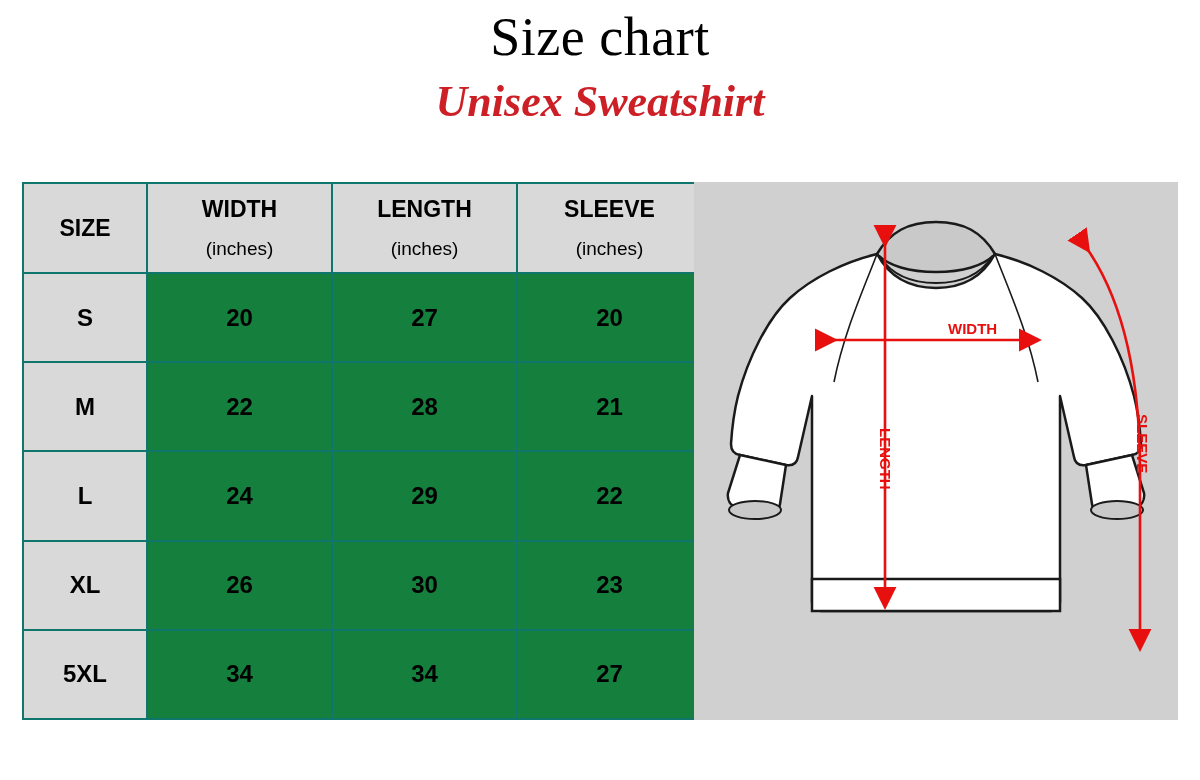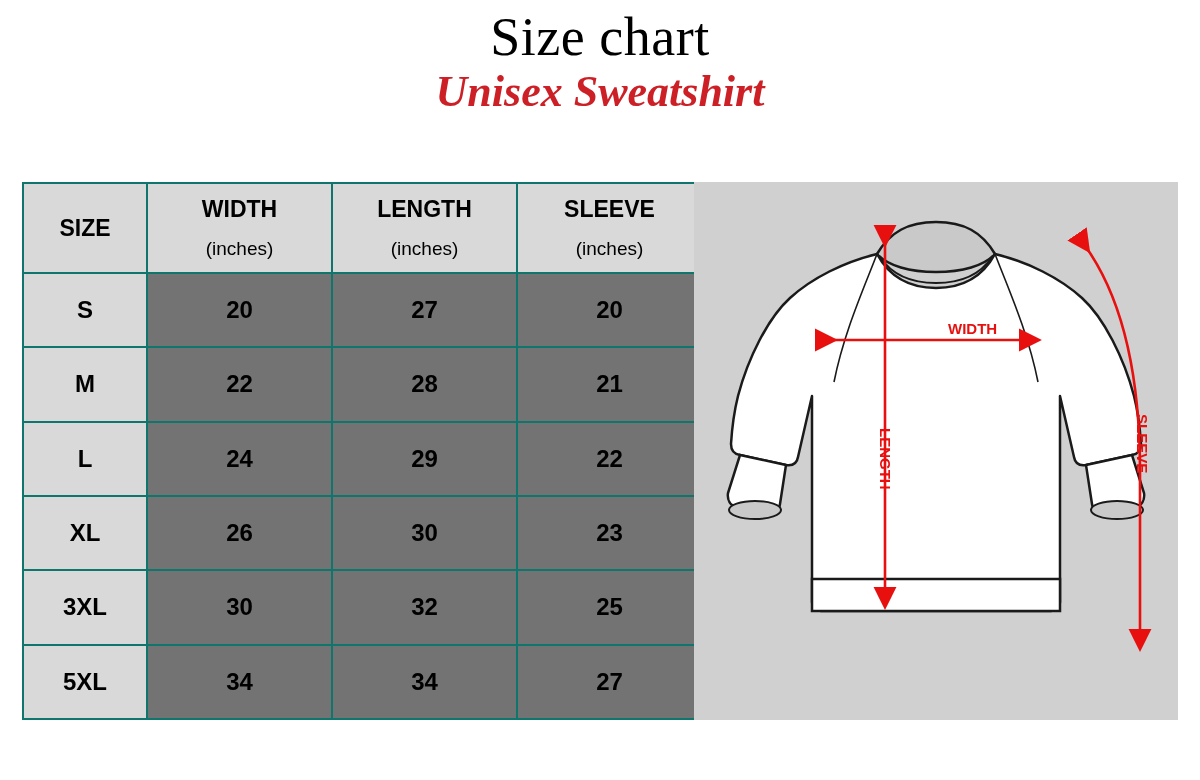--- a/index.html
+++ b/index.html
@@ -32,21 +32,21 @@
     padding-top: 9px;
   }
   .title-sub {
     text-align: center;
     font-family: "Liberation Serif", serif;
     font-size: 44px;
     font-weight: bold;
     font-style: italic;
     color: #cc2026;
     line-height: 1.1;
-    margin-top: 2px;
+    margin-top: 12px;
   }
 
   
   .panel {
     position: absolute;
     left: 22px;
     top: 182px;
     width: 1156px;
     height: 538px;
     display: flex;
@@ -86,21 +86,21 @@
     margin-top: 15px;
   }
   tbody td {
     height: 57px;
     font-size: 24px;
     font-weight: bold;
     color: #000;
     padding: 0;
   }
   tbody td.size-cell { background: #d9d9d9; }
-  tbody td.val-cell  { background: #737373; }
+  tbody td.val-cell  { background: #15803d; }
 
   
   .illus {
     position: relative;
     width: 484px;
     height: 538px;
     background: #d0d0d0;
     margin-left: 0;
   }
   .illus svg { display: block; }
@@ -153,26 +153,20 @@
             <td class="size-cell">L</td>
             <td class="val-cell">24</td>
             <td class="val-cell">29</td>
             <td class="val-cell">22</td>
           </tr>
           <tr>
             <td class="size-cell">XL</td>
             <td class="val-cell">26</td>
             <td class="val-cell">30</td>
             <td class="val-cell">23</td>
-          </tr>
-          <tr>
-            <td class="size-cell">3XL</td>
-            <td class="val-cell">30</td>
-            <td class="val-cell">32</td>
-            <td class="val-cell">25</td>
           </tr>
           <tr>
             <td class="size-cell">5XL</td>
             <td class="val-cell">34</td>
             <td class="val-cell">34</td>
             <td class="val-cell">27</td>
           </tr>
         </tbody>
       </table>
     </div>

